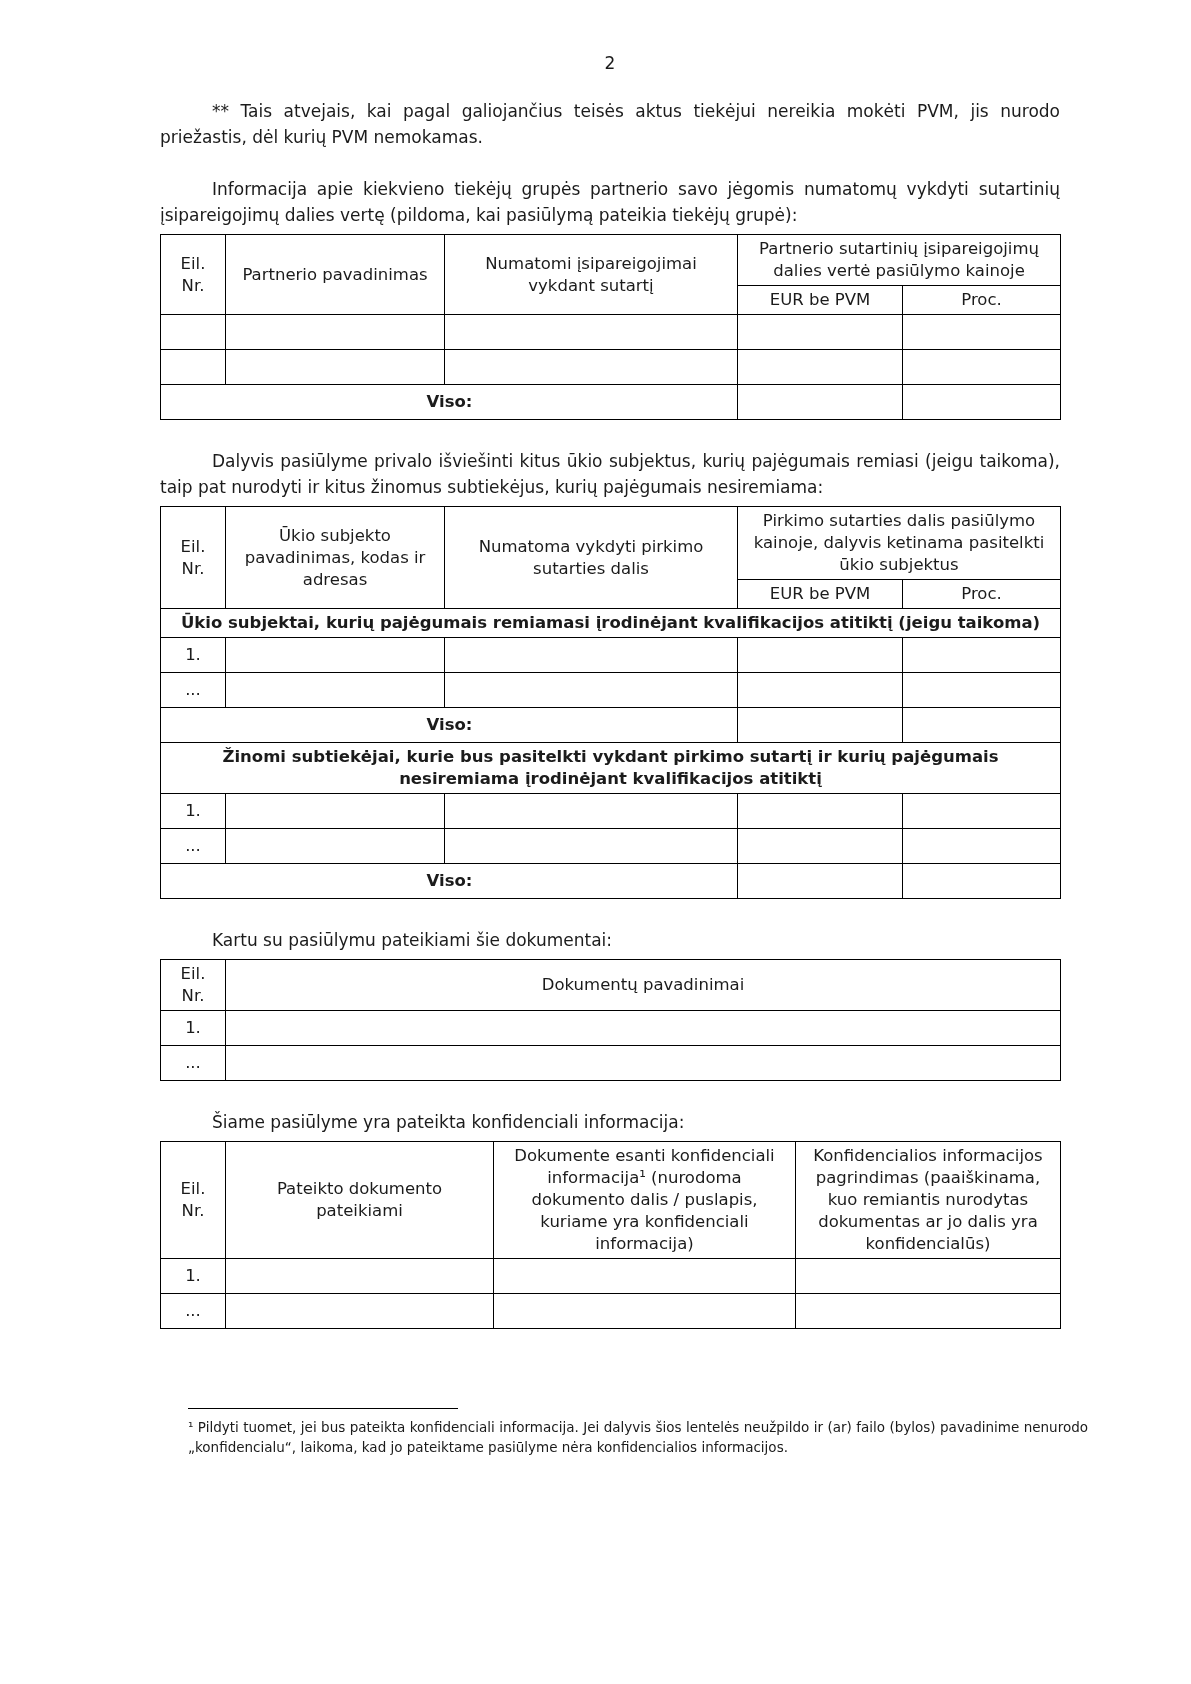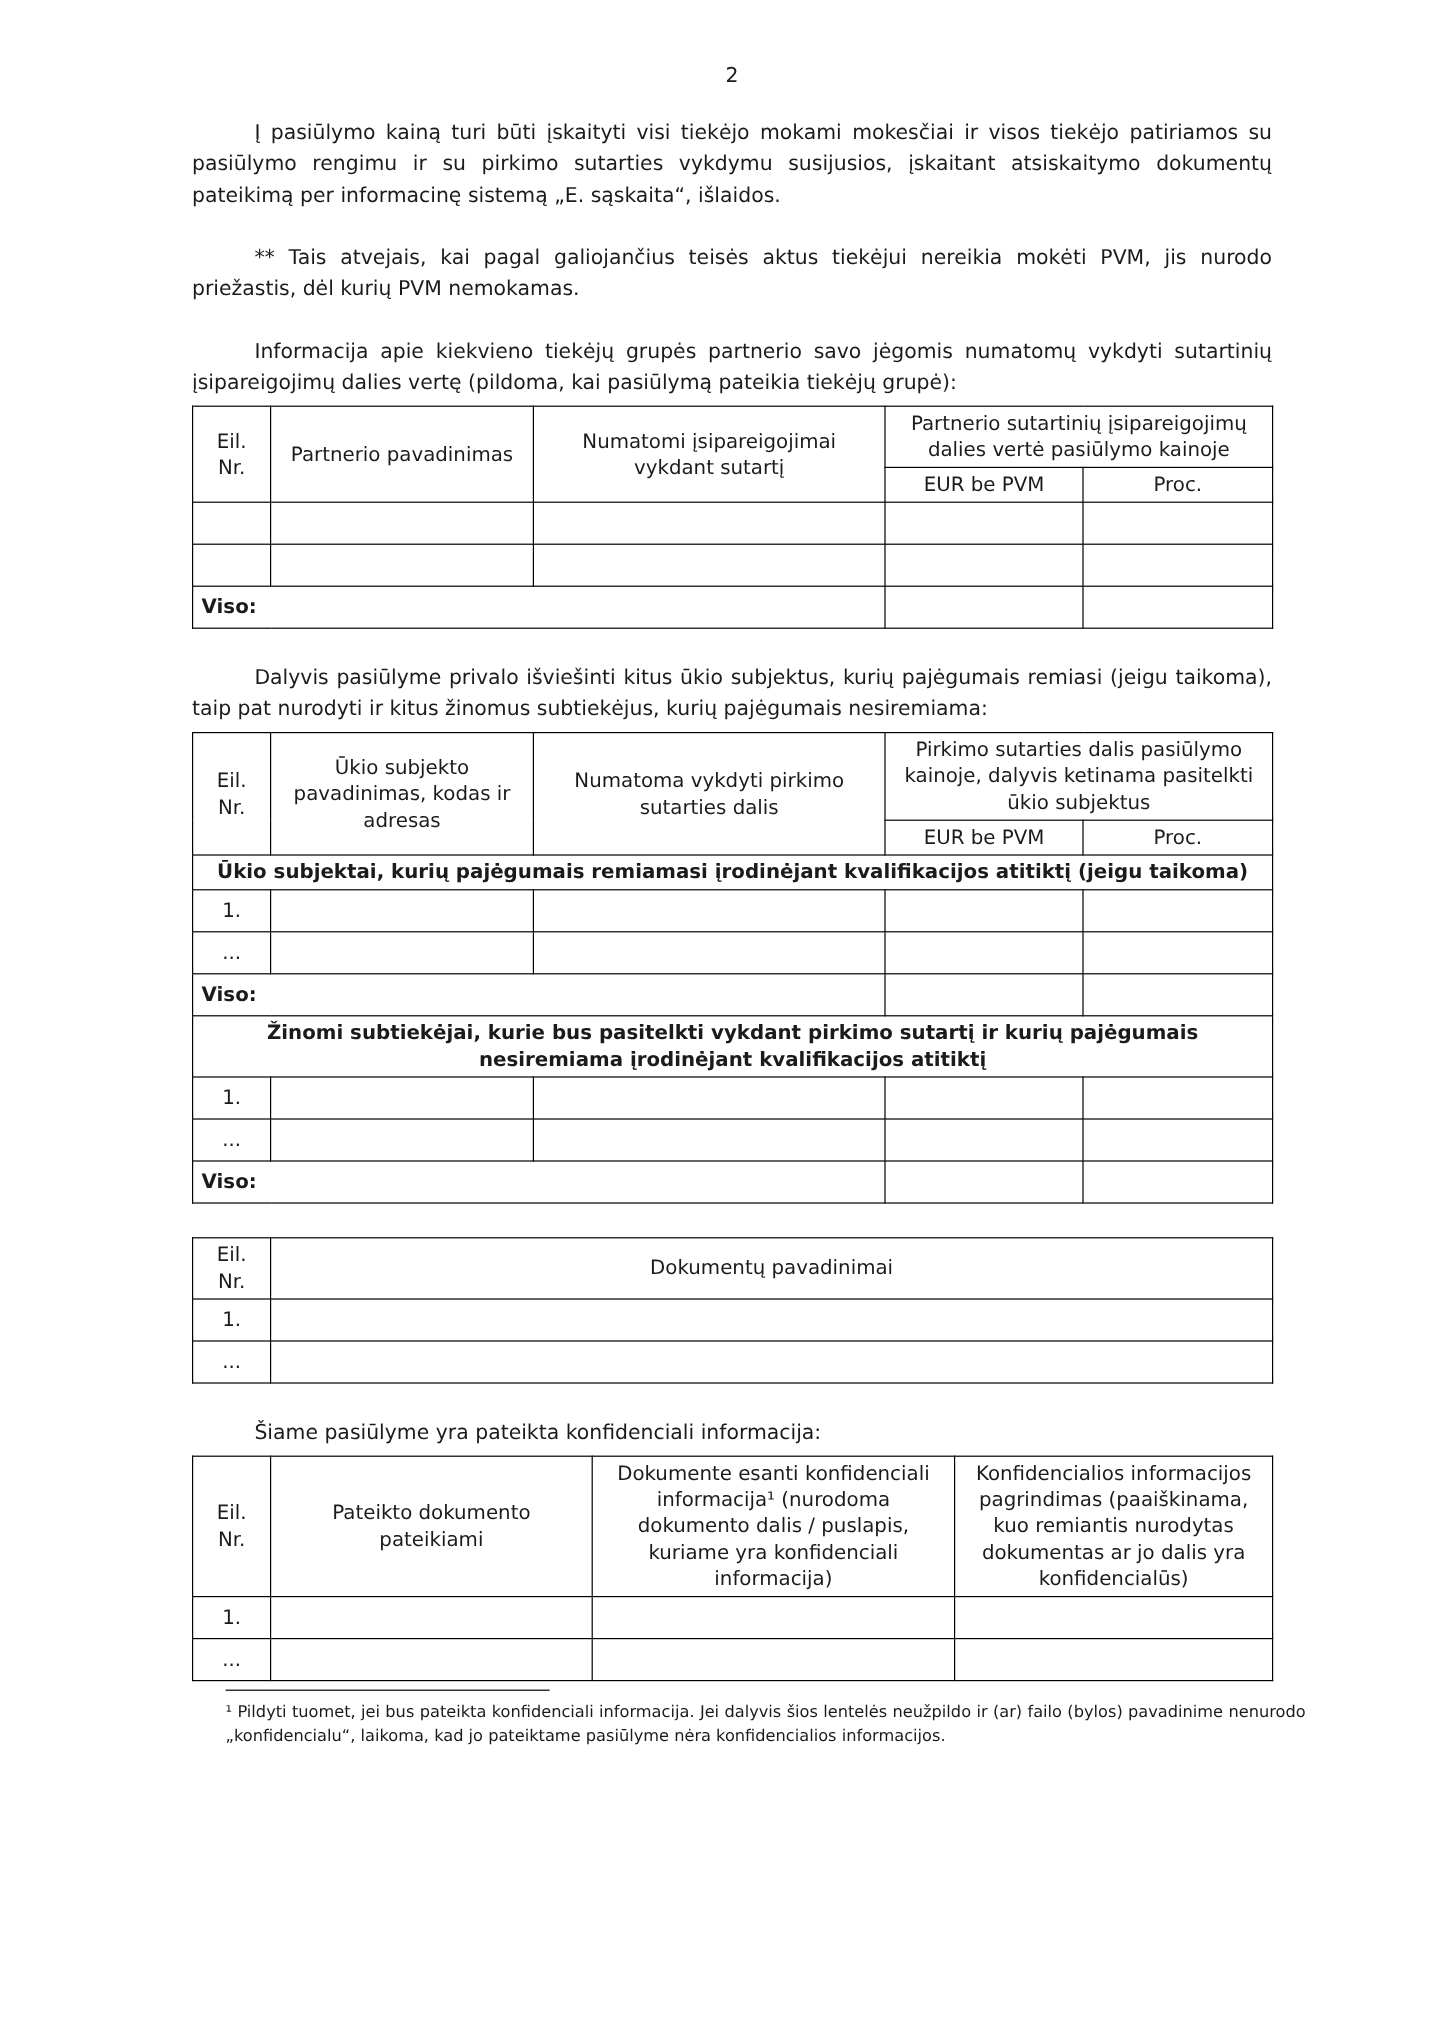--- a/index.html
+++ b/index.html
@@ -29,36 +29,35 @@
     border:1.5px solid #000;
     padding:3px 7px;
     font-size:16.5px;
     line-height:22px;
     vertical-align:middle;
     overflow:hidden;
   }
   .doc-table th { font-weight:normal; text-align:center; }
   .fill-row td { height:28px; }
   td.num-cell { text-align:center; }
-  td.viso { text-align:left; font-weight:bold; padding-right:6px; }
+  td.viso { text-align:center; font-weight:bold; padding-right:6px; }
   tr.section-row td { font-weight:bold; text-align:center; }
   .tbl-gap { margin-bottom:28px; }
 
   .footnote-block { position:absolute; left:160px; top:1408px; width:900px;padding-left:28px; }
   .footnote-sep { width:270px; border-top:1.5px solid #000; margin-bottom:8px; }
   .footnote-text { font-size:13.5px; line-height:20px; text-align:justify; color:#1b1b1b; }
 </style>
 </head>
 <body>
 
 <div class="page">
 
   <div class="page-number">2</div>
 
-  <p class="para indent">Į pasiūlymo kainą turi būti įskaityti visi tiekėjo mokami mokesčiai ir visos tiekėjo patiriamos su pasiūlymo rengimu ir su pirkimo sutarties vykdymu susijusios, įskaitant atsiskaitymo dokumentų pateikimą per informacinę sistemą „E. sąskaita“, išlaidos.</p>
   <p class="para indent">** Tais atvejais, kai pagal galiojančius teisės aktus tiekėjui nereikia mokėti PVM, jis nurodo priežastis, dėl kurių PVM nemokamas.</p>
   <p class="para indent pre-table">Informacija apie kiekvieno tiekėjų grupės partnerio savo jėgomis numatomų vykdyti sutartinių įsipareigojimų dalies vertę (pildoma, kai pasiūlymą pateikia tiekėjų grupė):</p>
 
   <table class="doc-table tbl-gap">
     <colgroup>
       <col style="width:65px">
         <col style="width:219px">
         <col style="width:293px">
         <col style="width:165px">
         <col style="width:158px">
@@ -161,20 +160,21 @@
         <td></td>
       </tr>
       <tr class="fill-row">
         <td colspan="3" class="viso">Viso:</td>
         <td></td>
         <td></td>
       </tr>
     </tbody>
   </table>
 
+  <p class="para indent pre-table">Kartu su pasiūlymu pateikiami šie dokumentai:</p>
 
   <table class="doc-table tbl-gap">
     <colgroup>
       <col style="width:65px">
         <col style="width:835px">
     </colgroup>
     <thead>
       <tr>
         <th>Eil. Nr.</th>
         <th>Dokumentų pavadinimai</th>

